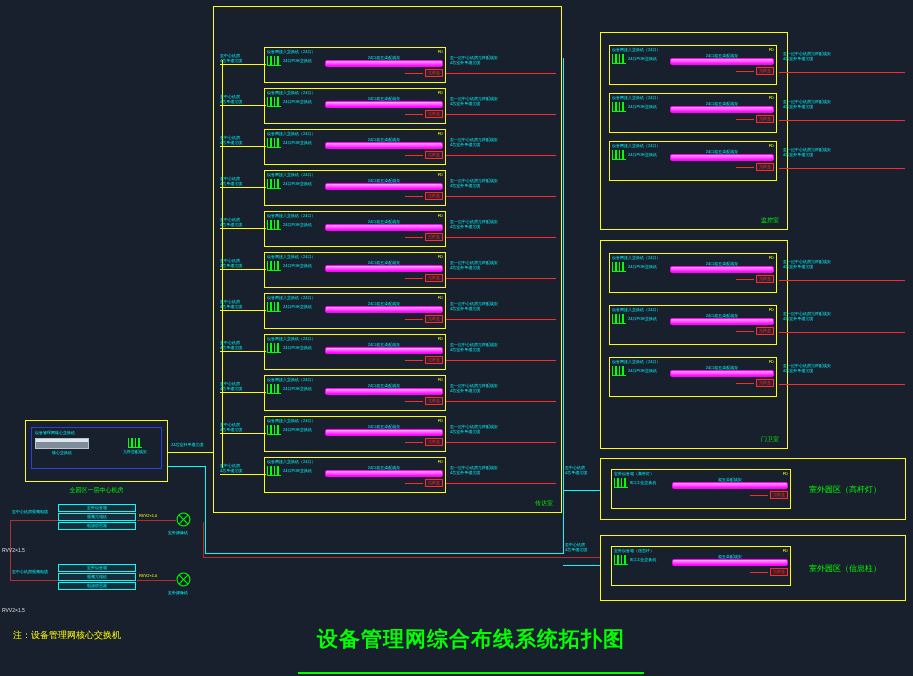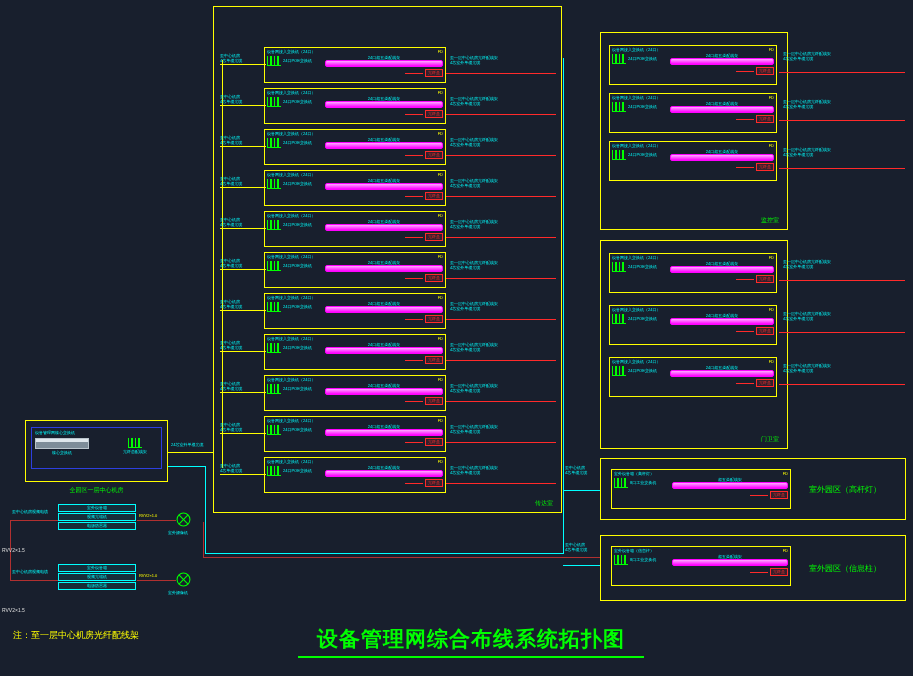--- a/index.html
+++ b/index.html
@@ -86,21 +86,21 @@
            color:var(--c-cyan);background:rgba(0,255,255,.06);}
   .cam-wire{position:absolute;left:137px;top:17px;width:39px;height:1px;background:var(--c-dark_red);}
   .cam-cable{position:absolute;left:139px;top:10px;font-size:4px;color:var(--c-yellow);}
   .camera-icon{position:absolute;left:176px;top:9px;width:15px;height:15px;color:var(--c-green);}
   .cam-name{position:absolute;left:168px;top:27px;width:44px;font-size:4px;color:var(--c-cyan);}
   .cam-power{position:absolute;left:2px;top:44px;font-size:5px;color:var(--c-white);}
 
   
   .title{position:absolute;left:298px;top:625px;width:346px;text-align:center;font-size:21px;
          font-weight:bold;letter-spacing:1px;color:var(--c-green);
-         border-bottom:2px solid var(--c-green);padding-bottom:3px;z-index:1;}
+         border-bottom:2px solid var(--c-green);padding-bottom:19px;z-index:1;}
   .note{position:absolute;left:13px;top:629px;font-size:9px;color:var(--c-yellow);z-index:1;}
 </style>
 </head>
 <body>
 
 <div class="canvas">
 
   <div class="panel central">
     <div class="nodes">
 
@@ -684,21 +684,21 @@
           <circle cx="7" cy="7" r="6" fill="none" stroke="currentColor" stroke-width="1"></circle>
           <line x1="3" y1="3" x2="11" y2="11" stroke="currentColor" stroke-width="1"></line>
           <line x1="11" y1="3" x2="3" y2="11" stroke="currentColor" stroke-width="1"></line>
         </svg>
         <div class="cam-name">室外摄像机</div>
         <div class="cam-power">RVV2×1.5</div>
       </div>
     </div>
 
   <div class="title">设备管理网综合布线系统拓扑图</div>
-  <div class="note">注：至一层中心机房光纤配线架</div>
+  <div class="note">注：设备管理网核心交换机</div>
 
 <div class="cline" style="left: 222px; top: 60px; width: 1px; height: 408px; background: var(--c-yellow);"></div>
     <div class="cline" style="left: 168px; top: 452px; width: 46px; height: 1px; background: var(--c-yellow);"></div>
     <div class="cline" style="left: 563px; top: 58px; width: 1px; height: 496px; background: var(--c-cyan);"></div>
     <div class="cline" style="left: 205px; top: 553px; width: 359px; height: 1px; background: var(--c-cyan);"></div>
     <div class="cline" style="left: 205px; top: 466px; width: 1px; height: 88px; background: var(--c-cyan);"></div>
     <div class="cline" style="left: 168px; top: 466px; width: 38px; height: 1px; background: var(--c-cyan);"></div>
     <div class="cline" style="left: 563px; top: 490px; width: 38px; height: 1px; background: var(--c-cyan);"></div>
     <div class="cline" style="left: 563px; top: 565px; width: 38px; height: 1px; background: var(--c-cyan);"></div>
     <div class="cline" style="left: 10px; top: 520px; width: 1px; height: 60px; background: var(--c-dark_red);"></div>

